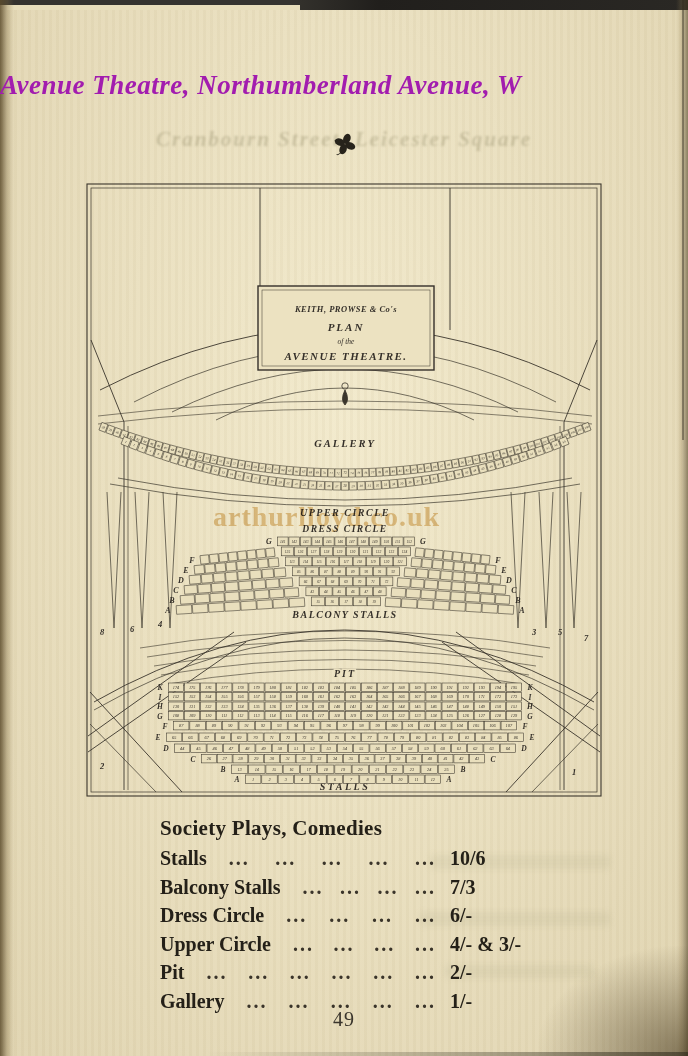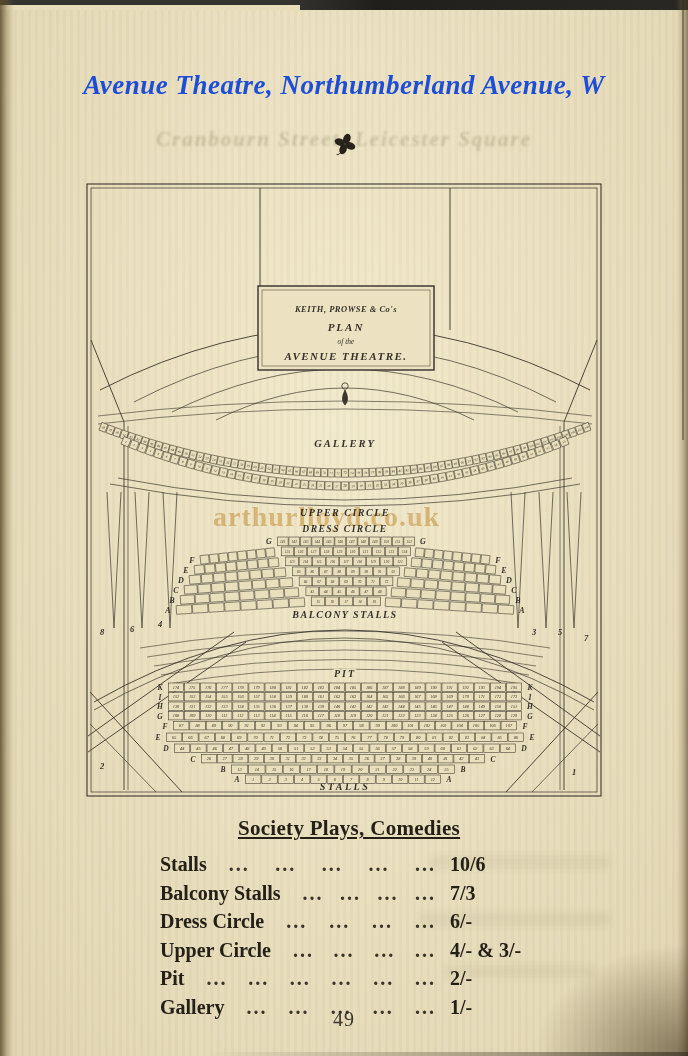--- a/index.html
+++ b/index.html
@@ -17,35 +17,35 @@
   .scan-left{position:absolute;top:0;left:0;bottom:0;width:14px;
      background:linear-gradient(to right,rgba(92,76,44,.85),rgba(130,110,65,.3) 55%,rgba(0,0,0,0));}
   .scan-right{position:absolute;top:0;right:0;bottom:0;width:12px;
      background:linear-gradient(to left,rgba(70,58,32,.55),rgba(150,130,85,.22) 60%,rgba(0,0,0,0));}
   .scan-right-line{position:absolute;top:0;right:4px;width:2px;height:440px;background:rgba(50,44,30,.45);}
   .scan-br{position:absolute;right:0;bottom:0;width:150px;height:110px;
      background:radial-gradient(ellipse at 100% 100%, rgba(66,52,26,.6), rgba(66,52,26,0) 72%);}
   .scan-bottom{position:absolute;bottom:0;left:30%;right:0;height:4px;
      background:linear-gradient(to right, rgba(40,35,22,0), rgba(40,35,22,.55));}
 
-  .page-title{position:absolute;top:70px;left:0;width:100%;text-align:center;
-     font-size:27px;font-weight:700;font-style:italic;letter-spacing:.5px;color:#1d4ed8;}
+  .page-title{position:absolute;top:70px;left:0;width:100%;text-align:left;
+     font-size:27px;font-weight:700;font-style:italic;letter-spacing:.5px;color:#a21caf;}
   .ghost-line{position:absolute;top:127px;left:0;width:100%;text-align:center;
      font-size:21px;font-weight:700;font-style:italic;color:rgba(125,120,82,.30);
      filter:blur(1px);letter-spacing:2px;}
   .clover{position:absolute;top:133px;left:333px;}
   .smudge{position:absolute;background:rgba(140,135,95,.10);filter:blur(3px);border-radius:4px;}
 
   .plan-wrap{position:absolute;left:84px;top:180px;width:520px;height:624px;font-style:italic;}
   svg text{font-family:"Liberation Serif",serif;fill:#35302a;}
   .wm{position:absolute;left:213px;top:501px;font-size:28px;font-weight:700;
      letter-spacing:1px;mix-blend-mode:multiply;opacity:.85;}
 
   .price-block{position:absolute;left:160px;top:816px;width:378px;color:#242018;}
-  .price-heading{text-align:center;font-size:21px;font-weight:700;letter-spacing:.3px;margin-bottom:12px;text-decoration:underline;}
+  .price-heading{font-size:21px;font-weight:700;letter-spacing:.3px;margin-bottom:6px;}
   .price-row{display:flex;align-items:baseline;font-size:20px;font-weight:700;height:28.6px;}
   .price-row .lbl{white-space:nowrap;}
   .price-row .dots{flex:1;display:flex;justify-content:space-between;padding:0 14px 0 22px;
      color:#3a342a;font-weight:700;letter-spacing:2px;}
   .price-row .prc{min-width:88px;text-align:left;white-space:nowrap;}
   .page-number{position:absolute;top:1008px;left:0;width:100%;text-align:center;
      font-size:20px;color:#3a352c;letter-spacing:1px;}
 </style>
 </head>
 <body>

